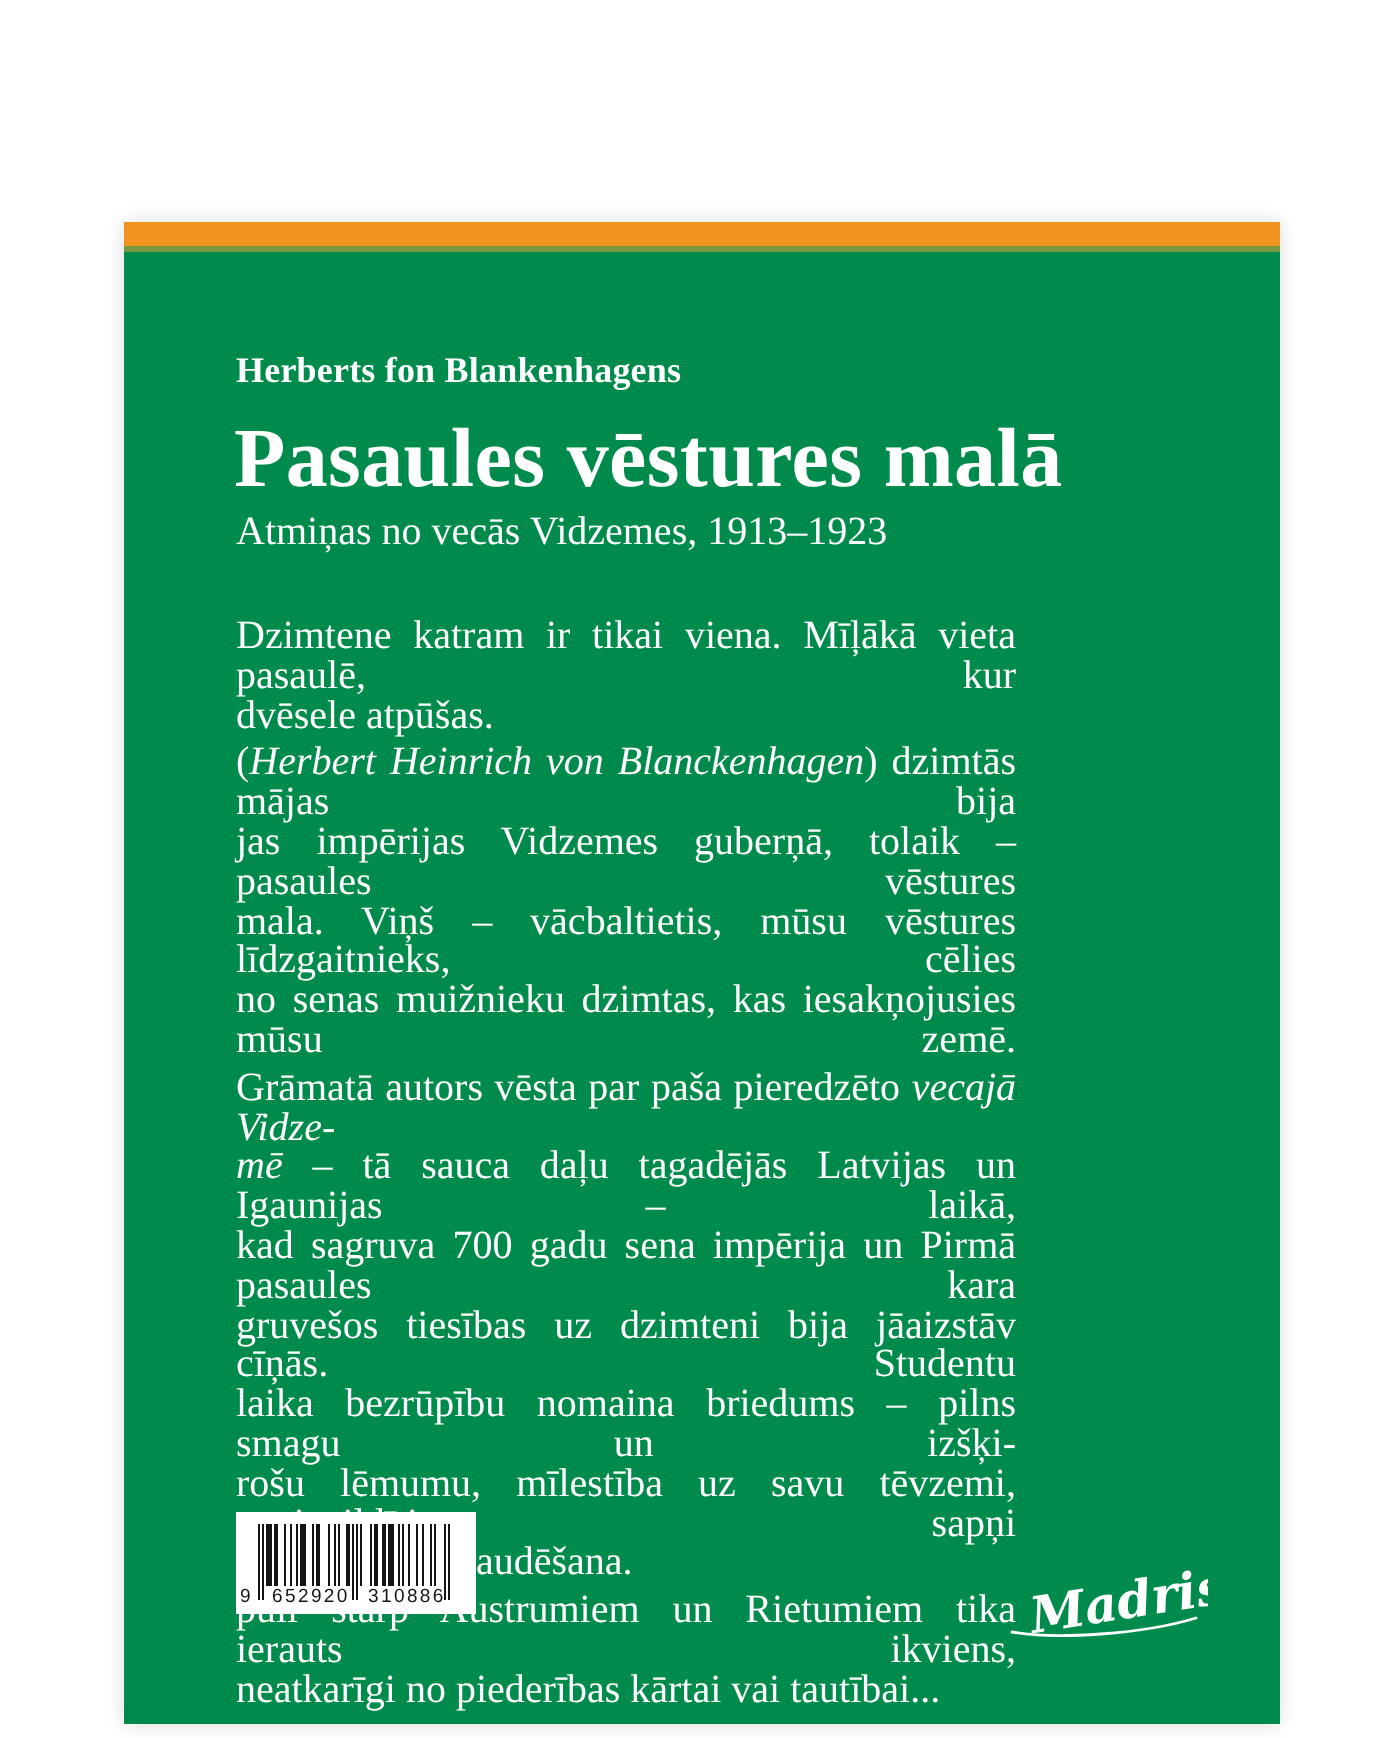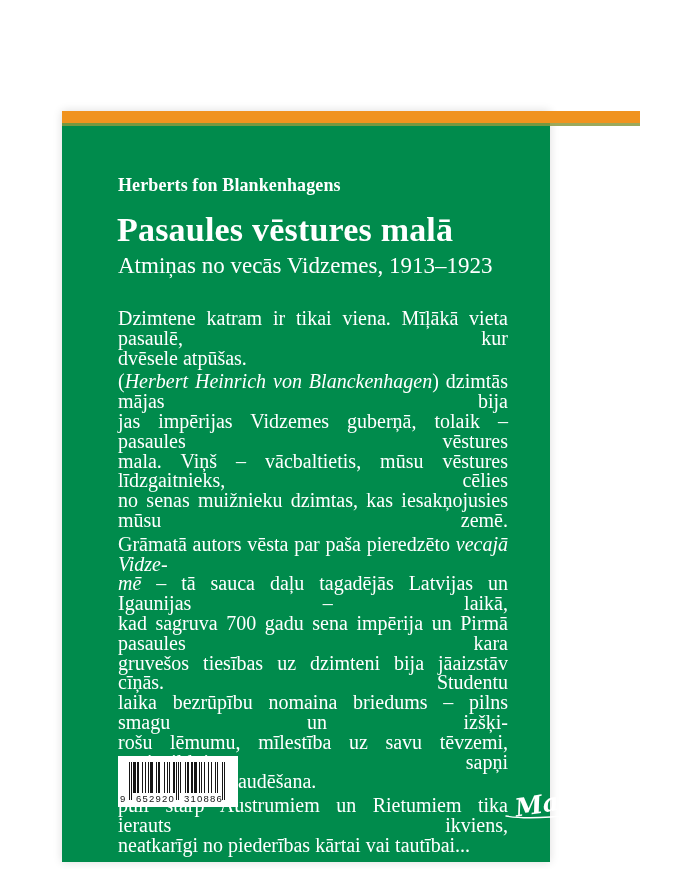--- a/index.html
+++ b/index.html
@@ -2,45 +2,45 @@
 <html><head>
 <meta charset="utf-8">
 <style>
   html,body{margin:0;padding:0}
   body{
     width:700px;height:869px;position:relative;overflow:hidden;
     background:#ffffff;
     font-family:"Liberation Serif","DejaVu Serif",serif;
   }
   .cover{
-    position:absolute;left:62px;top:111px;width:488px;height:751px;
+    position:absolute;left:62px;top:111px;width:578px;height:751px;
     background:var(--green,#008b4c);
     box-shadow:0 0 9px rgba(0,0,0,.14);
   }
   .stripe{
     position:absolute;left:0;top:0;width:578px;height:12px;
     background:var(--orange,#f0931f);
   }
   .stripe-divider{
     position:absolute;left:0;top:12px;width:578px;height:3px;
     background:var(--divider,#8a9a40);opacity:.85;
   }
   .author{
     position:absolute;left:56px;top:63px;
     color:var(--text,#fff);font-weight:bold;font-size:18px;line-height:22px;
     letter-spacing:.1px;white-space:nowrap;
   }
   .title{
     position:absolute;left:55px;top:99px;
-    color:var(--text,#fff);font-weight:bold;font-size:34px;line-height:40px;
+    color:var(--text,#fff);font-weight:bold;font-size:42px;line-height:40px;
     letter-spacing:.2px;white-space:nowrap;
   }
   .subtitle{
     position:absolute;left:56px;top:142px;
-    color:var(--text,#fff);font-size:23px;line-height:26px;white-space:nowrap;
+    color:var(--text,#fff);font-size:20px;line-height:26px;white-space:nowrap;
   }
   .blurb{
     position:absolute;left:56px;top:198px;width:390px;
     color:var(--text,#fff);font-size:20px;line-height:19.8px;
   }
   .para{margin:0;padding:0}
   .para + .para{margin-top:4px}
   .bline{text-align:justify;text-align-last:justify;text-justify:inter-word}
   .bline.last{text-align-last:left}
   .bline i{}

